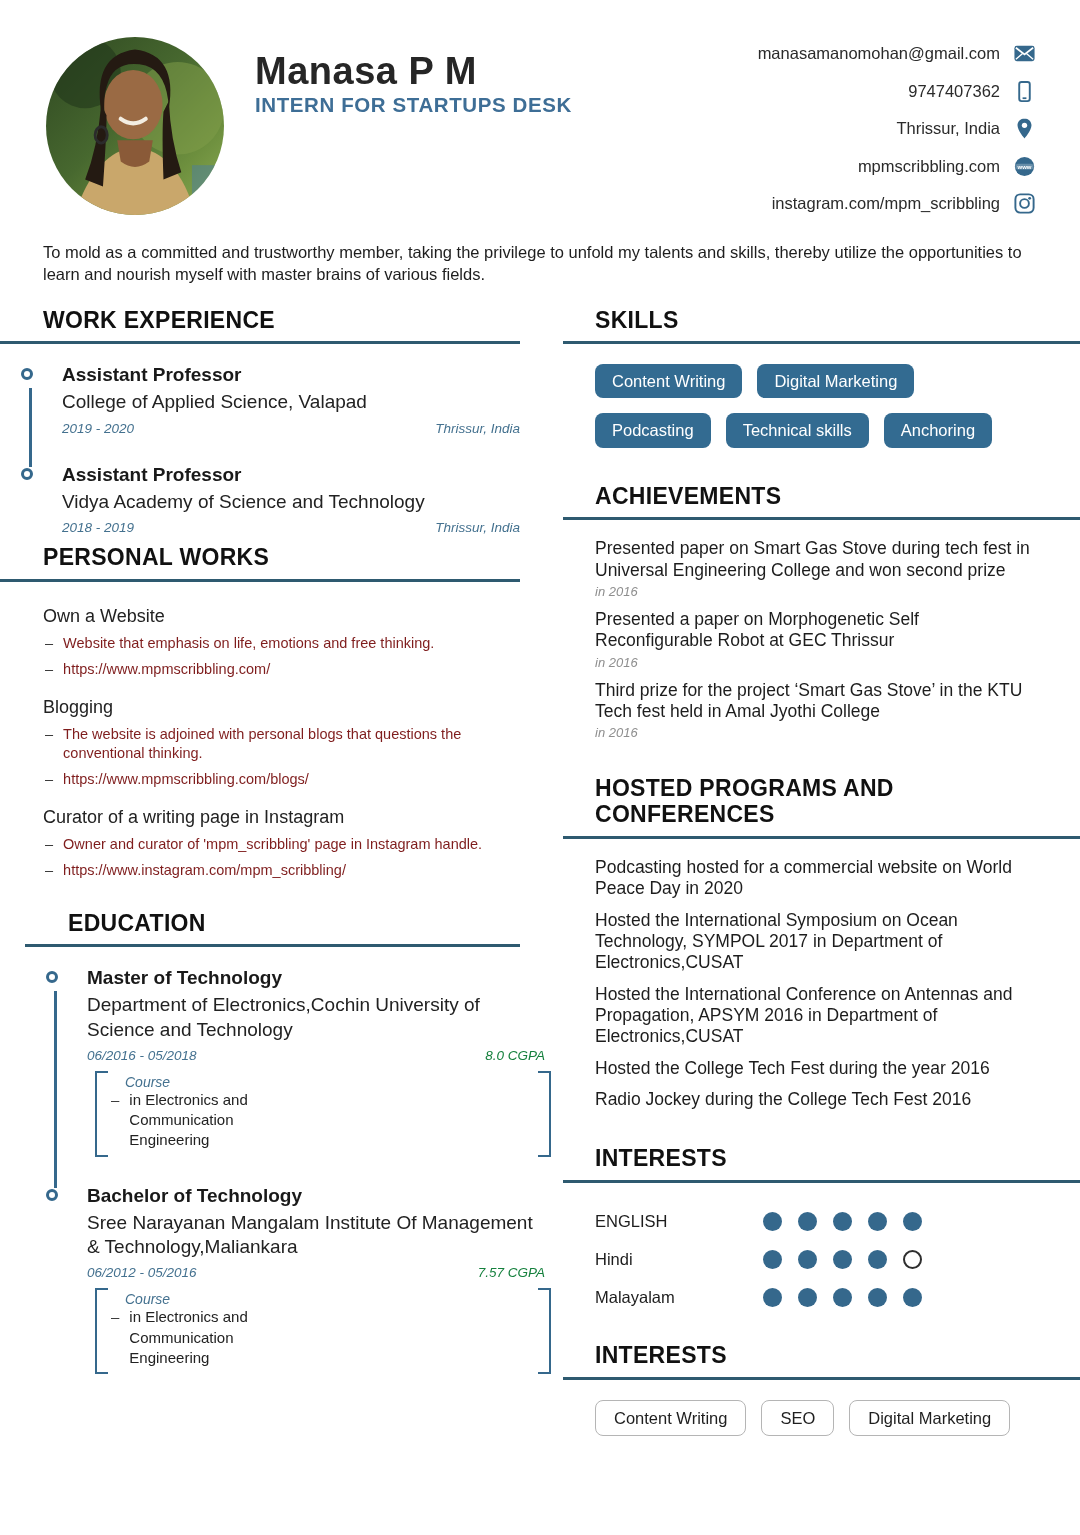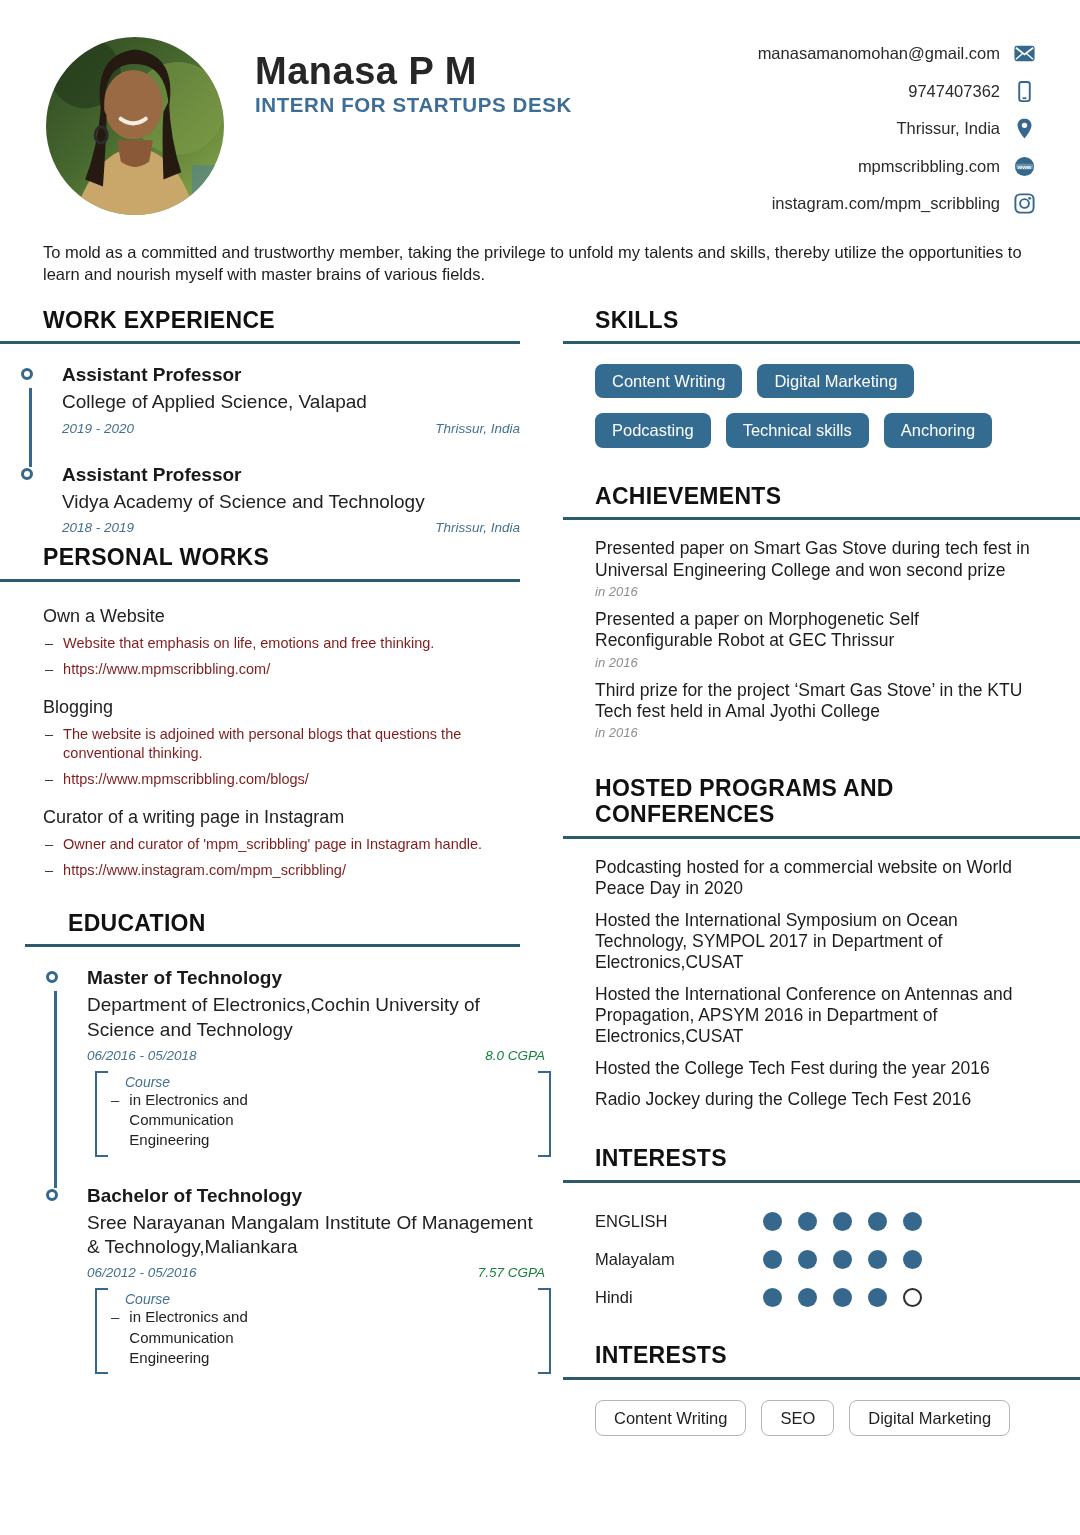--- a/index.html
+++ b/index.html
@@ -358,37 +358,37 @@
               <span class="lang-name">ENGLISH</span>
               <span class="dots">
                 <span class="ldot filled"></span>
                 <span class="ldot filled"></span>
                 <span class="ldot filled"></span>
                 <span class="ldot filled"></span>
                 <span class="ldot filled"></span>
               </span>
             </div>
             <div class="lang-row">
+              <span class="lang-name">Hindi</span>
+              <span class="dots">
+                <span class="ldot filled"></span>
+                <span class="ldot filled"></span>
+                <span class="ldot filled"></span>
+                <span class="ldot filled"></span>
+                <span class="ldot empty"></span>
+              </span>
+            </div>
+            <div class="lang-row">
               <span class="lang-name">Malayalam</span>
               <span class="dots">
                 <span class="ldot filled"></span>
                 <span class="ldot filled"></span>
                 <span class="ldot filled"></span>
                 <span class="ldot filled"></span>
                 <span class="ldot filled"></span>
-              </span>
-            </div>
-            <div class="lang-row">
-              <span class="lang-name">Hindi</span>
-              <span class="dots">
-                <span class="ldot filled"></span>
-                <span class="ldot filled"></span>
-                <span class="ldot filled"></span>
-                <span class="ldot filled"></span>
-                <span class="ldot empty"></span>
               </span>
             </div>
           </div>
       </section>
 
       <section class="mt36">
         <div class="sec-head">INTERESTS</div>
         <div class="sec-rule"></div>
         <div class="badges" id="interest-badges">
             <span class="badge-outline">Content Writing</span>

